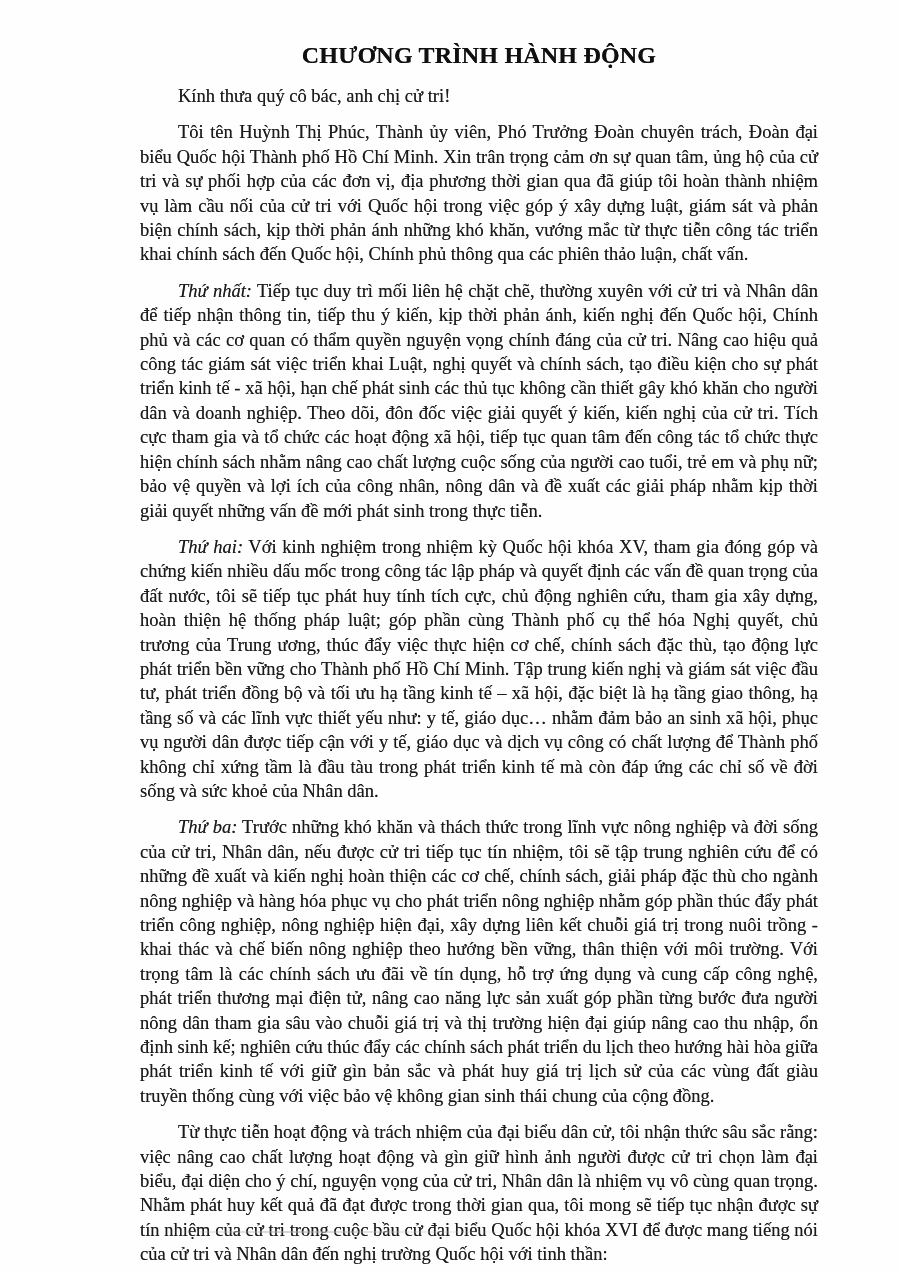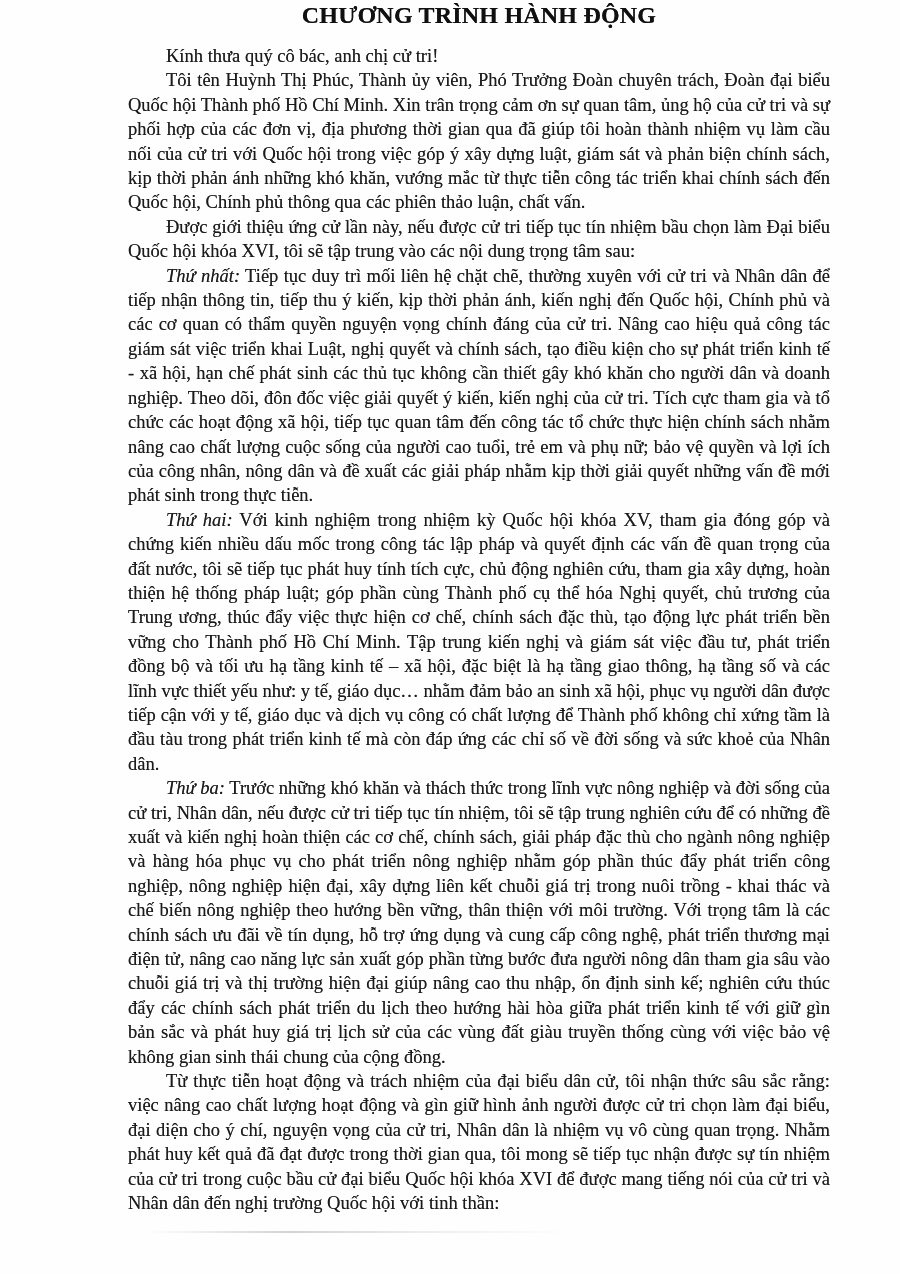--- a/index.html
+++ b/index.html
@@ -20,37 +20,38 @@
     height: 1274px;
     background: #fefefe;
   }
   .content {
     position: absolute;
     left: 128px;
     top: 0;
     width: 702px;
   }
   .title-block {
+    margin-top: 40px;
     text-align: center;
     font-weight: bold;
     font-size: 24px;
     line-height: 31px;
     color: #101010;
     text-shadow: 0 0 0.6px rgba(10,10,10,0.75);
     letter-spacing: 0.2px;
   }
   .body-text {
     margin-top: 13px;
     font-size: 18.5px;
     line-height: 24.4px;
     text-align: justify;
     text-shadow: 0 0 0.5px rgba(25,25,25,0.65);
   }
   .body-text p {
-    margin: 0;
+    margin: 12px;
     padding: 0;
     text-indent: 38px;
   }
   .lead {
     font-weight: normal;
     font-style: italic;
   }
   .scan-artifact {
     position: absolute;
     left: 150px;
@@ -70,21 +71,20 @@
     <div class="title-block">
       <div>CHƯƠNG TRÌNH HÀNH ĐỘNG</div>
     </div>
 
     <div class="body-text">
 
       <p><span>Kính thưa quý cô bác, anh chị cử tri!</span></p>
 
       <p><span>Tôi tên Huỳnh Thị Phúc, Thành ủy viên, Phó Trưởng Đoàn chuyên trách, Đoàn đại biểu Quốc hội Thành phố Hồ Chí Minh. Xin trân trọng cảm ơn sự quan tâm, ủng hộ của cử tri và sự phối hợp của các đơn vị, địa phương thời gian qua đã giúp tôi hoàn thành nhiệm vụ làm cầu nối của cử tri với Quốc hội trong việc góp ý xây dựng luật, giám sát và phản biện chính sách, kịp thời phản ánh những khó khăn, vướng mắc từ thực tiễn công tác triển khai chính sách đến Quốc hội, Chính phủ thông qua các phiên thảo luận, chất vấn.</span></p>
 
-      <p><span>Được giới thiệu ứng cử lần này, nếu được cử tri tiếp tục tín nhiệm bầu chọn làm Đại biểu Quốc hội khóa XVI, tôi sẽ tập trung vào các nội dung trọng tâm sau:</span></p>
 
       <p><span class="lead">Thứ nhất:</span><span> Tiếp tục duy trì mối liên hệ chặt chẽ, thường xuyên với cử tri và Nhân dân để tiếp nhận thông tin, tiếp thu ý kiến, kịp thời phản ánh, kiến nghị đến Quốc hội, Chính phủ và các cơ quan có thẩm quyền nguyện vọng chính đáng của cử tri. Nâng cao hiệu quả công tác giám sát việc triển khai Luật, nghị quyết và chính sách, tạo điều kiện cho sự phát triển kinh tế - xã hội, hạn chế phát sinh các thủ tục không cần thiết gây khó khăn cho người dân và doanh nghiệp. Theo dõi, đôn đốc việc giải quyết ý kiến, kiến nghị của cử tri. Tích cực tham gia và tổ chức các hoạt động xã hội, tiếp tục quan tâm đến công tác tổ chức thực hiện chính sách nhằm nâng cao chất lượng cuộc sống của người cao tuổi, trẻ em và phụ nữ; bảo vệ quyền và lợi ích của công nhân, nông dân và đề xuất các giải pháp nhằm kịp thời giải quyết những vấn đề mới phát sinh trong thực tiễn.</span></p>
 
       <p><span class="lead">Thứ hai:</span><span> Với kinh nghiệm trong nhiệm kỳ Quốc hội khóa XV, tham gia đóng góp và chứng kiến nhiều dấu mốc trong công tác lập pháp và quyết định các vấn đề quan trọng của đất nước, tôi sẽ tiếp tục phát huy tính tích cực, chủ động nghiên cứu, tham gia xây dựng, hoàn thiện hệ thống pháp luật; góp phần cùng Thành phố cụ thể hóa Nghị quyết, chủ trương của Trung ương, thúc đẩy việc thực hiện cơ chế, chính sách đặc thù, tạo động lực phát triển bền vững cho Thành phố Hồ Chí Minh. Tập trung kiến nghị và giám sát việc đầu tư, phát triển đồng bộ và tối ưu hạ tầng kinh tế – xã hội, đặc biệt là hạ tầng giao thông, hạ tầng số và các lĩnh vực thiết yếu như: y tế, giáo dục… nhằm đảm bảo an sinh xã hội, phục vụ người dân được tiếp cận với y tế, giáo dục và dịch vụ công có chất lượng để Thành phố không chỉ xứng tầm là đầu tàu trong phát triển kinh tế mà còn đáp ứng các chỉ số về đời sống và sức khoẻ của Nhân dân.</span></p>
 
       <p><span class="lead">Thứ ba:</span><span> Trước những khó khăn và thách thức trong lĩnh vực nông nghiệp và đời sống của cử tri, Nhân dân, nếu được cử tri tiếp tục tín nhiệm, tôi sẽ tập trung nghiên cứu để có những đề xuất và kiến nghị hoàn thiện các cơ chế, chính sách, giải pháp đặc thù cho ngành nông nghiệp và hàng hóa phục vụ cho phát triển nông nghiệp nhằm góp phần thúc đẩy phát triển công nghiệp, nông nghiệp hiện đại, xây dựng liên kết chuỗi giá trị trong nuôi trồng - khai thác và chế biến nông nghiệp theo hướng bền vững, thân thiện với môi trường. Với trọng tâm là các chính sách ưu đãi về tín dụng, hỗ trợ ứng dụng và cung cấp công nghệ, phát triển thương mại điện tử, nâng cao năng lực sản xuất góp phần từng bước đưa người nông dân tham gia sâu vào chuỗi giá trị và thị trường hiện đại giúp nâng cao thu nhập, ổn định sinh kế; nghiên cứu thúc đẩy các chính sách phát triển du lịch theo hướng hài hòa giữa phát triển kinh tế với giữ gìn bản sắc và phát huy giá trị lịch sử của các vùng đất giàu truyền thống cùng với việc bảo vệ không gian sinh thái chung của cộng đồng.</span></p>
 
       <p><span>Từ thực tiễn hoạt động và trách nhiệm của đại biểu dân cử, tôi nhận thức sâu sắc rằng: việc nâng cao chất lượng hoạt động và gìn giữ hình ảnh người được cử tri chọn làm đại biểu, đại diện cho ý chí, nguyện vọng của cử tri, Nhân dân là nhiệm vụ vô cùng quan trọng. Nhằm phát huy kết quả đã đạt được trong thời gian qua, tôi mong sẽ tiếp tục nhận được sự tín nhiệm của cử tri trong cuộc bầu cử đại biểu Quốc hội khóa XVI để được mang tiếng nói của cử tri và Nhân dân đến nghị trường Quốc hội với tinh thần: </span></p>
 
     </div>

